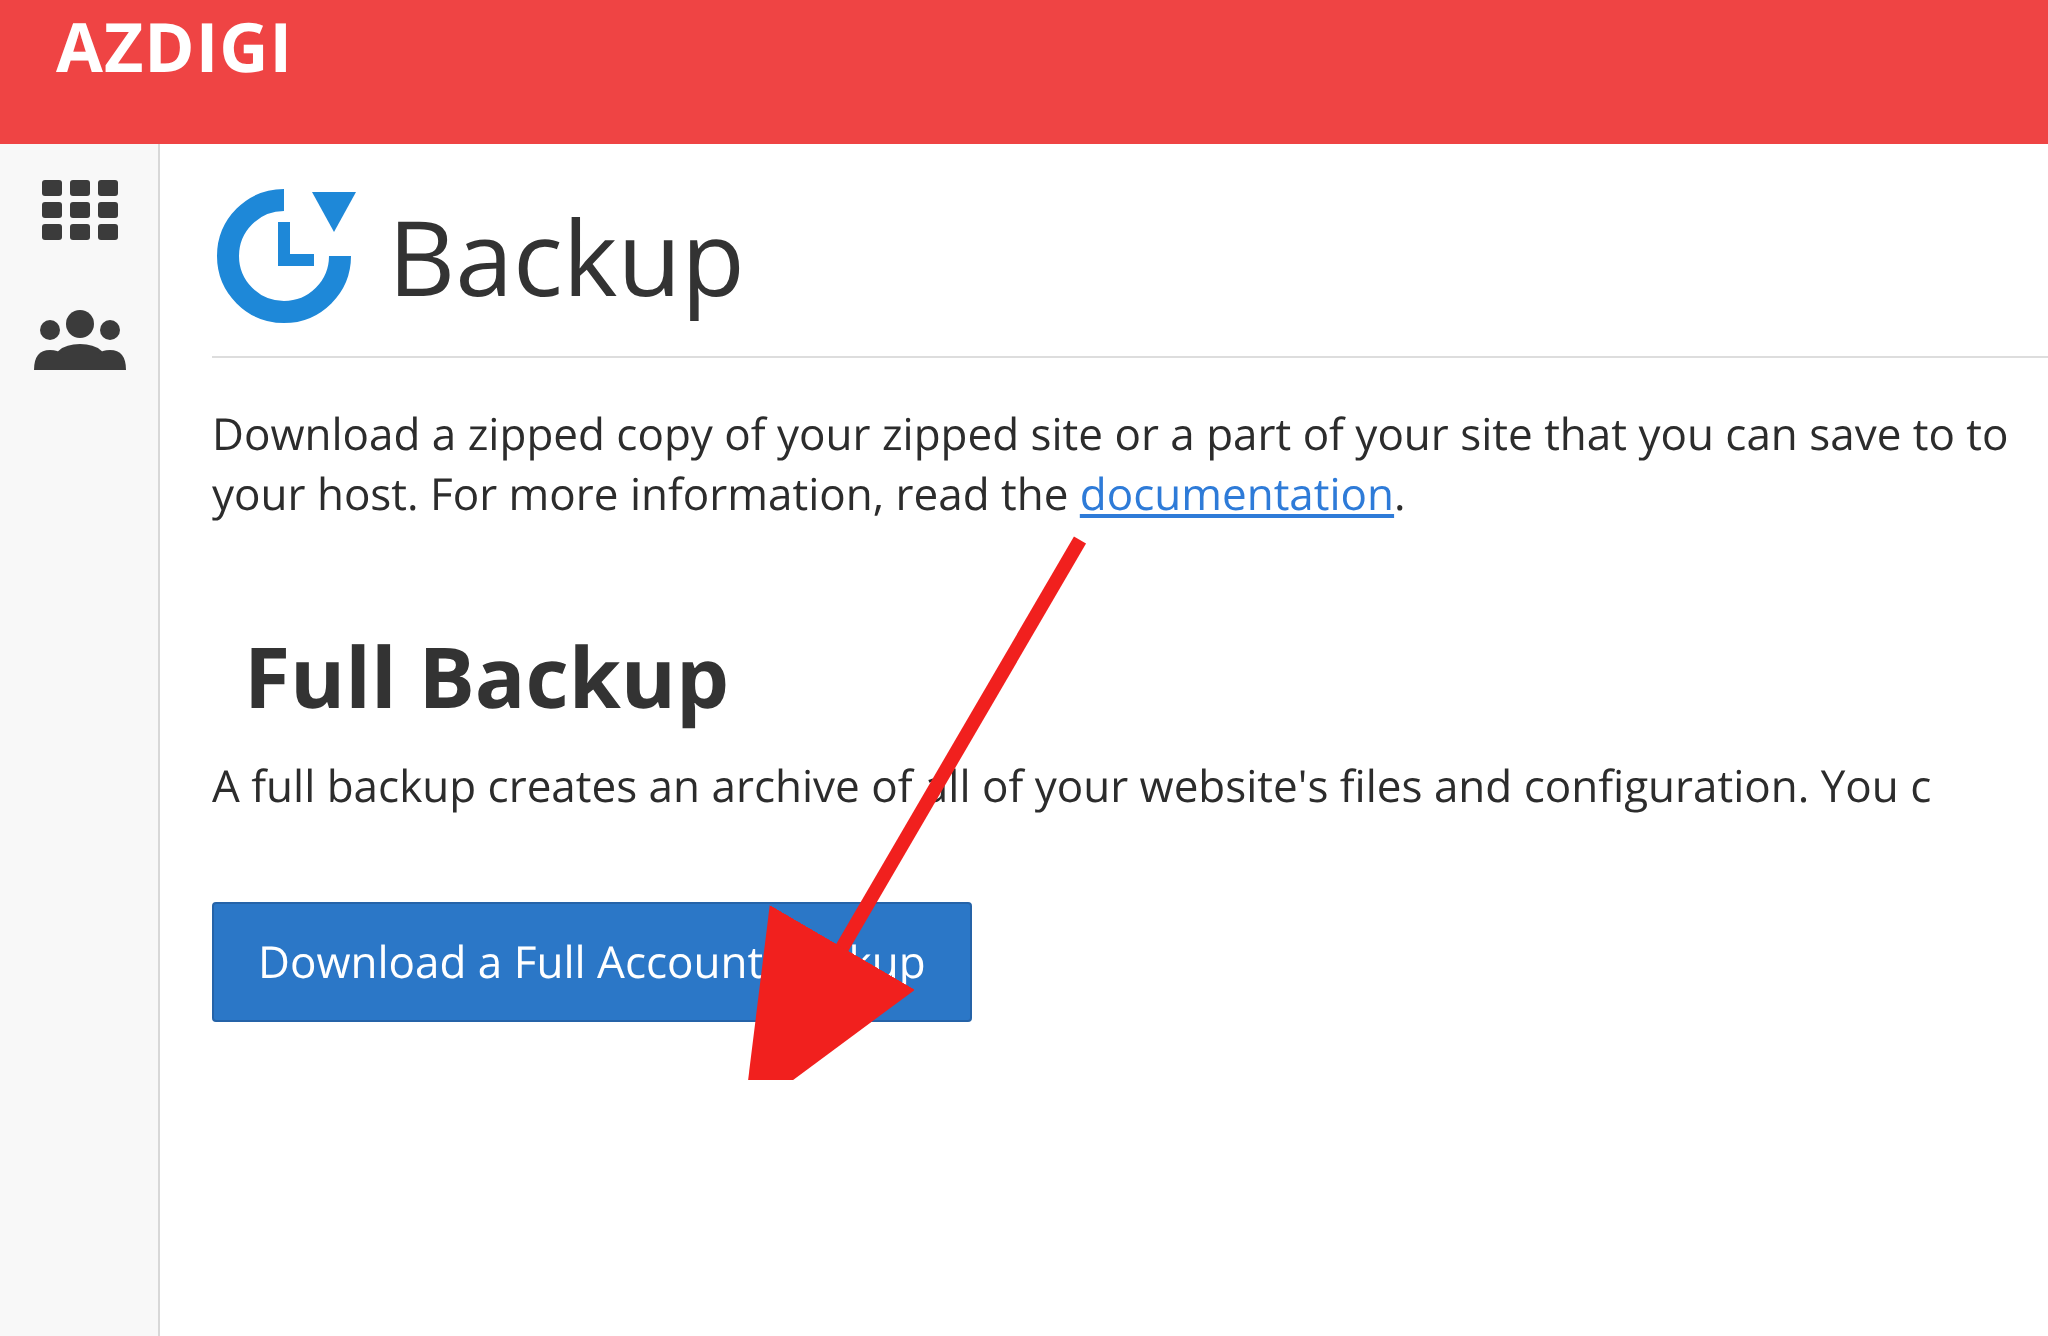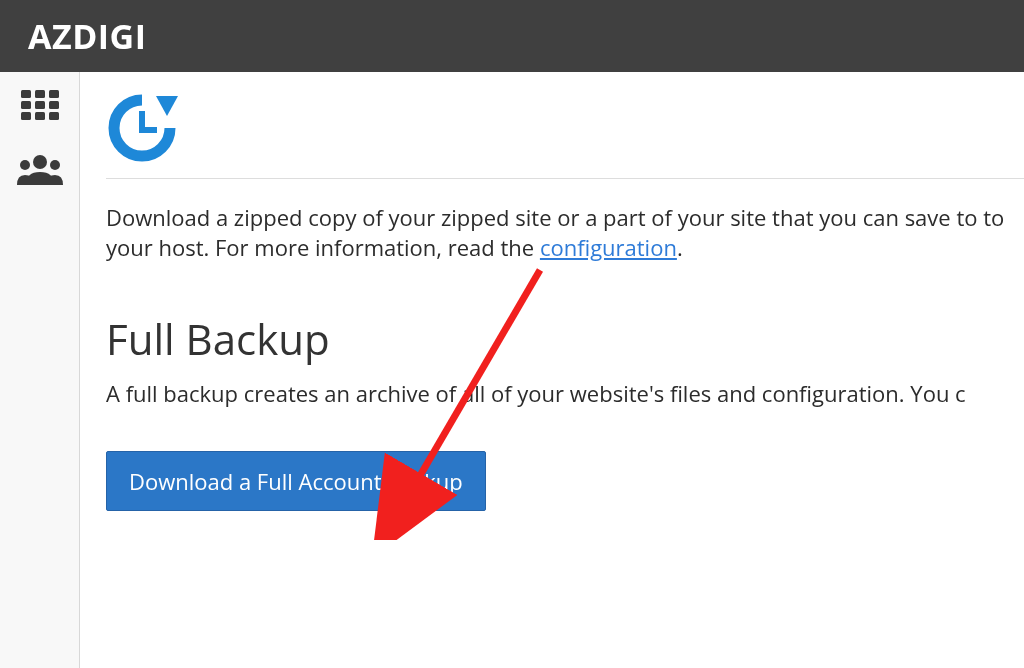--- a/index.html
+++ b/index.html
@@ -9,24 +9,23 @@
     }
     body {
       font-family: -apple-system, BlinkMacSystemFont, "Segoe UI", "Open Sans", Helvetica, Arial, sans-serif;
       background: #f5f5f5;
       width: 1024px;
       height: 668px;
       overflow: hidden;
       position: relative;
     }
     .header {
-      background: #404040;
+      background: #ef4444;
       height: 72px;
       display: flex;
-      align-items: center;
       padding: 0 28px;
     }
     .brand {
       color: #ffffff;
       font-size: 34px;
       font-weight: 700;
       letter-spacing: 0.5px;
     }
     .layout {
       display: flex;
@@ -83,23 +82,24 @@
       color: #2c2c2c;
       line-height: 1.35;
       margin-bottom: 48px;
     }
     .description a {
       color: #2e7bd8;
       text-decoration: underline;
     }
     .section-title {
       font-size: 42px;
-      font-weight: 400;
+      font-weight: 700;
       color: #333333;
       margin-bottom: 12px;
+      margin-left: 16px;
     }
     .section-desc {
       font-size: 22px;
       color: #2c2c2c;
       line-height: 1.35;
       margin-bottom: 42px;
       white-space: nowrap;
     }
     .primary-btn {
       background: #2b77c7;
@@ -157,26 +157,27 @@
   <div class="content">
     <div class="page-title-row">
       <span class="title-icon">
         <svg width="72" height="72" viewBox="0 0 72 72">
           <path d="M36 8 A28 28 0 1 0 64 36" fill="none" stroke="#1e88d8" stroke-width="11" stroke-linecap="butt"></path>
           <polygon points="50,4 72,4 61,24" fill="#1e88d8"></polygon>
           <line x1="36" y1="22" x2="36" y2="38" stroke="#1e88d8" stroke-width="6" stroke-linecap="square"></line>
           <line x1="36" y1="38" x2="48" y2="38" stroke="#1e88d8" stroke-width="6" stroke-linecap="square"></line>
         </svg>
       </span>
+      <h1 class="page-title">Backup</h1>
     </div>
 
     <hr class="divider">
 
     <p class="description">
-      <span>Download a zipped copy of your zipped site or a part of your site that you can save to to your host. For more information, read the </span><a href="#">configuration</a><span>.</span>
+      <span>Download a zipped copy of your zipped site or a part of your site that you can save to to your host. For more information, read the </span><a href="#">documentation</a><span>.</span>
     </p>
 
     <h2 class="section-title">Full Backup</h2>
 
     <p class="section-desc">A full backup creates an archive of all of your website's files and configuration. You c</p>
 
     <button class="primary-btn">Download a Full Account Backup</button>
   </div>
 </div>
 

